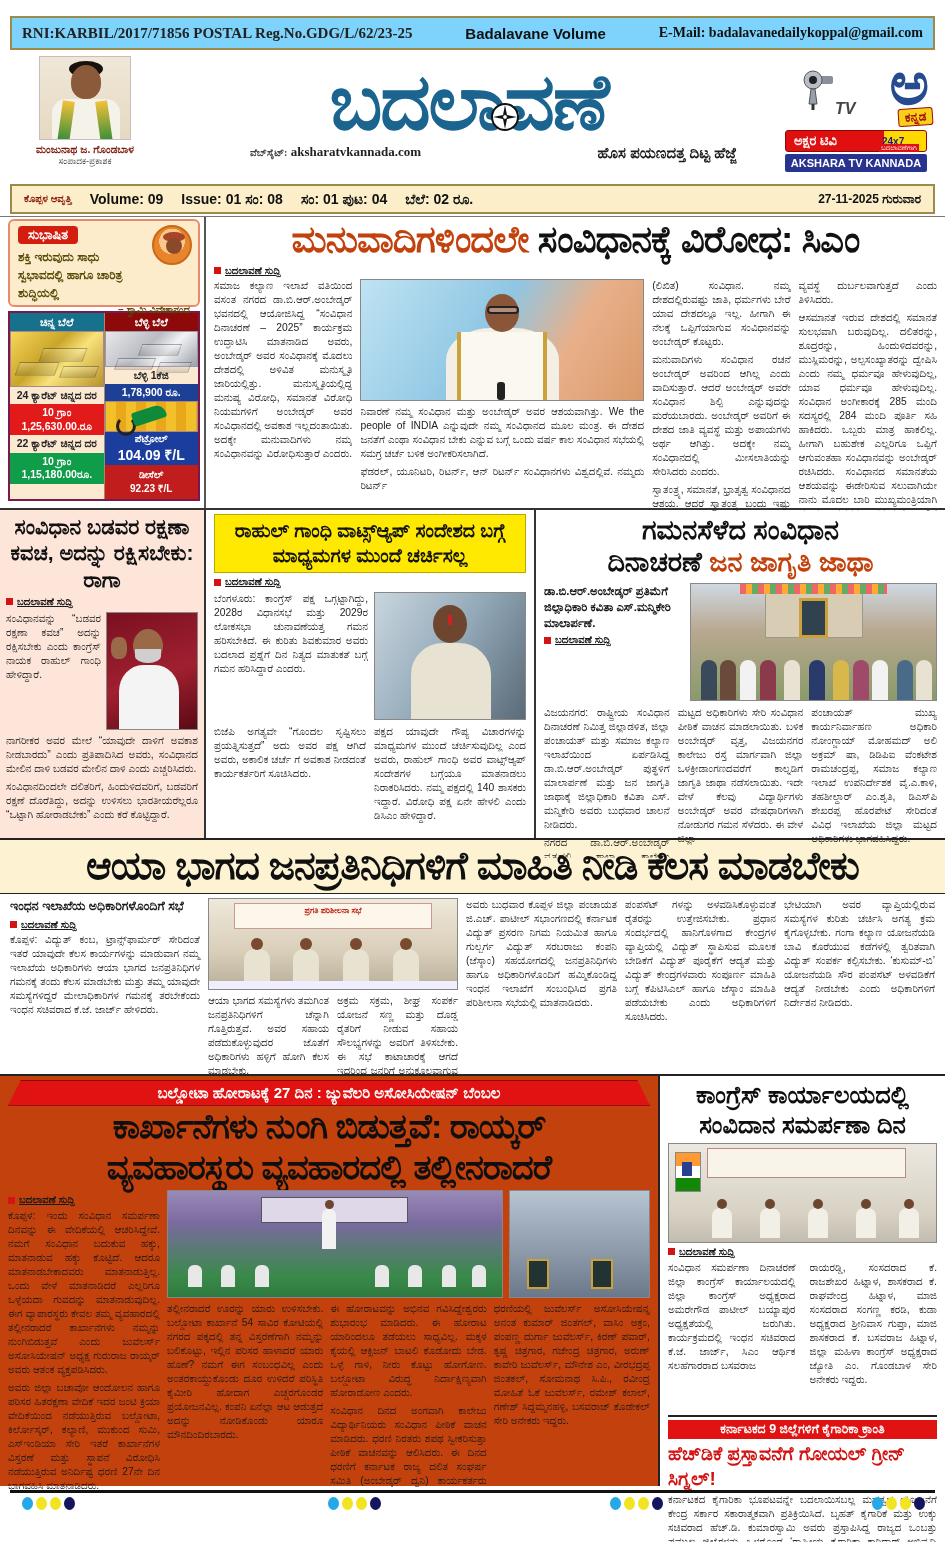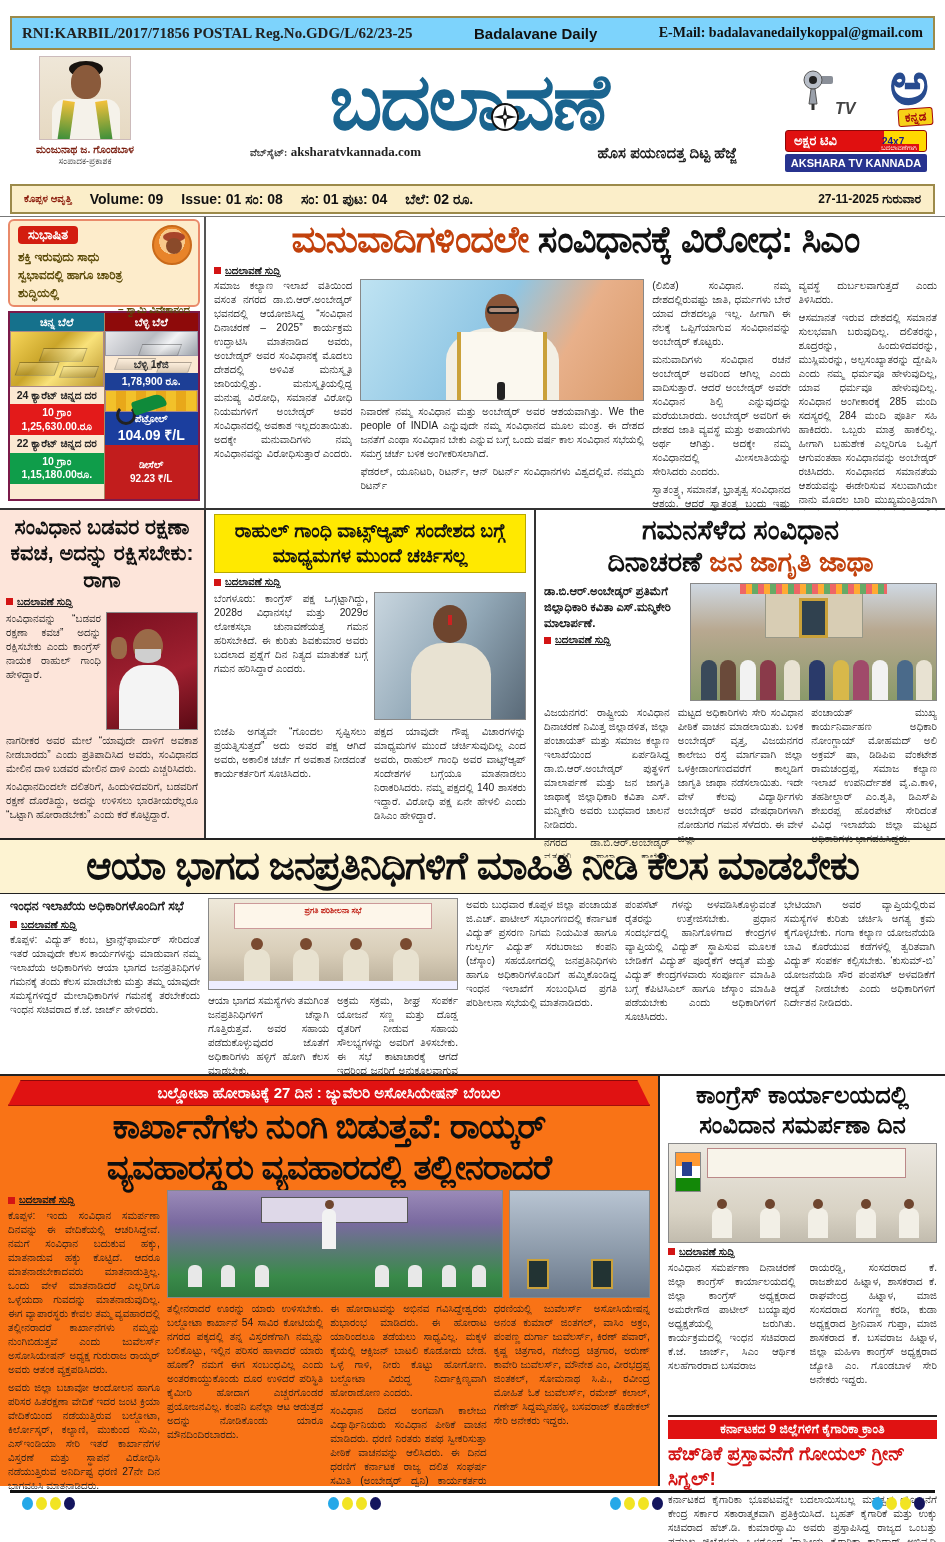--- a/index.html
+++ b/index.html
@@ -69,21 +69,21 @@
   .img-silver { height:48px; background:linear-gradient(135deg,#e9e9ec 0%,#b9bcc2 45%,#f2f3f5 65%,#9aa0a8 100%); position:relative; border:1px solid #99a; }
   .p-lbl { font-size:10.5px; font-weight:bold; color:#222; text-align:center; padding:2px 0; line-height:1.25; }
   .p-red { background:#e31a1a; color:#fff; text-align:center; font-size:10.5px; font-weight:bold; padding:2px 0; line-height:1.3; }
   .p-green { background:#0f9d4a; color:#fff; text-align:center; font-size:10.5px; font-weight:bold; padding:2px 0; line-height:1.3; }
   .p-blue { background:#1d3f96; color:#fff; text-align:center; font-size:10.5px; font-weight:bold; padding:2px 0; }
   .img-fuel { height:42px; background:repeating-linear-gradient(90deg,#f2c12a 0 10px,#e8a81a 10px 20px); position:relative; border:1px solid #a88; }
   .img-fuel .nozzle { position:absolute; left:26px; top:6px; width:34px; height:14px; background:#0f8a3a; border-radius:3px 10px 3px 3px; transform:rotate(-18deg); }
   .img-fuel .hose { position:absolute; left:10px; top:14px; width:20px; height:20px; border:3px solid #222; border-radius:50%; border-top-color:transparent; }
   .p-petrol { background:#1b3e9e; color:#fff; text-align:center; font-size:10px; font-weight:bold; padding:1px 0; }
   .p-petrol .big { font-size:14px; }
-  .p-diesel { background:#c21d1d; color:#fff; text-align:center; font-size:10px; font-weight:bold; padding:14px 0; }
+  .p-diesel { background:#c21d1d; color:#fff; text-align:center; font-size:10px; font-weight:bold; padding:4px 0; }
 
   .lead { flex:1; border-left:2px solid #555; padding:2px 8px 0; }
   .h-lead { font-size:37px; font-weight:bold; text-align:center; line-height:1.15; letter-spacing:-1px; color:#111; }
   .red { color:#c2410c; }
   .byline { display:flex; align-items:center; gap:4px; margin:3px 0 2px; }
   .byline .sq { width:7px; height:7px; background:#d31414; display:inline-block; }
   .byline .bt { font-size:10px; font-weight:bold; text-decoration:underline; color:#1a1a1a; }
   .lead-cols { display:flex; gap:8px; height:232px; overflow:hidden; }
   .kn { font-size:10.3px; line-height:1.36; text-align:justify; color:#1b1b1b; }
   .kn p { margin-bottom:4px; }
@@ -145,21 +145,21 @@
   .ph-meet .ban { position:absolute; left:10%; top:4px; width:80%; height:26px; background:#fdf6ea; border:1px solid #c99; }
   .ph-meet .ban b { display:block; text-align:center; font-size:8px; color:#c2251a; line-height:13px; }
   .ph-meet .man { position:absolute; bottom:6px; width:26px; height:34px; border-radius:10px 10px 0 0; background:#e8e2d0; }
   .ph-meet .man::after { content:""; position:absolute; left:7px; top:-11px; width:12px; height:12px; border-radius:50%; background:#7a4a30; }
   .ph-meet .tbl { position:absolute; bottom:0; left:0; right:0; height:8px; background:#eef; }
   .energy .etxt2 { display:flex; gap:8px; margin-top:4px; height:80px; overflow:hidden; }
   .energy .ecol { flex:1; overflow:hidden; }
 
   
   .row3 { display:flex; height:412px; border-top:2px solid #222; }
-  .balldota { width:660px; background:#f97316; border-right:2px solid #222; padding:4px 8px; }
+  .balldota { width:660px; background:#c2410c; border-right:2px solid #222; padding:4px 8px; }
   .strap { background:#e01212; border:1px solid #8c0808; color:#fff; font-size:15px; font-weight:bold; text-align:center; padding:3px 0; clip-path:polygon(2% 0,98% 0,100% 100%,0 100%); }
   .h-ball { font-size:34px; font-weight:bold; text-align:center; line-height:1.2; letter-spacing:-1px; color:#0f0f0f; }
   .ball-body { display:flex; gap:7px; margin-top:3px; }
   .ball-c1 { width:152px; flex:none; height:300px; overflow:hidden; }
   .ball-right { flex:1; }
   .ball-photos { display:flex; gap:6px; }
   .ph-protest { flex:2.4; height:108px; background:linear-gradient(180deg,#9a8ab8 0%,#7a6aa0 30%,#3a8a4a 80%,#2f7a3f 100%); }
   .ph-protest .bann { position:absolute; left:28%; top:6px; width:44%; height:26px; background:#ded8e8; border:1px solid #555; }
   .ph-protest .spk { position:absolute; left:46%; top:18px; width:14px; height:40px; border-radius:6px 6px 0 0; background:#f2f2f2; }
   .ph-protest .spk::after { content:""; position:absolute; left:3px; top:-9px; width:9px; height:9px; border-radius:50%; background:#6e452e; }
@@ -190,21 +190,21 @@
   .dot { width:11px; height:13px; border-radius:50%; }
   .d-blue { background:#25a8e8; } .d-yel { background:#f2e423; } .d-navy { background:#14155e; }
 </style>
 </head>
 <body>
 
 <div class="page">
 
   <div class="topbar">
     <span class="rni">RNI:KARBIL/2017/71856   POSTAL Reg.No.GDG/L/62/23-25</span>
-    <span class="daily">Badalavane Daily</span>
+    <span class="daily">Badalavane Volume</span>
     <span class="email">E-Mail: badalavanedailykoppal@gmail.com</span>
   </div>
 
   <div class="masthead">
     <div class="ed-box">
       <div class="ed-photo">
         <div class="body"></div>
         <div class="sashL"></div>
         <div class="sashR"></div>
         <div class="hair"></div>
@@ -426,21 +426,21 @@
             <i style="left:84%;background:#4a6a8a;"></i>
               <i style="left:92%;background:#e8e2d2;"></i>
           </div>
         </div>
       </div>
       <div class="jatha-cols">
         <div class="kn" style="flex:1;overflow:hidden;">
           <p>ವಿಜಯನಗರ: ರಾಷ್ಟ್ರೀಯ ಸಂವಿಧಾನ ದಿನಾಚರಣೆ ನಿಮಿತ್ತ ಜಿಲ್ಲಾಡಳಿತ, ಜಿಲ್ಲಾ ಪಂಚಾಯತ್ ಮತ್ತು ಸಮಾಜ ಕಲ್ಯಾಣ ಇಲಾಖೆಯಿಂದ ಏರ್ಪಡಿಸಿದ್ದ ಡಾ.ಬಿ.ಆರ್.ಅಂಬೇಡ್ಕರ್ ಪುತ್ಥಳಿಗೆ ಮಾಲಾರ್ಪಣೆ ಮತ್ತು ಜನ ಜಾಗೃತಿ ಜಾಥಾಕ್ಕೆ ಜಿಲ್ಲಾಧಿಕಾರಿ ಕವಿತಾ ಎಸ್. ಮನ್ಮಿಕೇರಿ ಅವರು ಬುಧವಾರ ಚಾಲನೆ ನೀಡಿದರು.</p>
           <p>ನಗರದ ಡಾ.ಬಿ.ಆರ್.ಅಂಬೇಡ್ಕರ್ ವೃತ್ತದಲ್ಲಿ ಶಾಲಾ, ಕಾಲೇಜು ವಿದ್ಯಾರ್ಥಿಗಳು, ಆಶಾ ಕಾರ್ಯಕರ್ತೆಯರು ಹಾಗೂ ವಿವಿಧ ಇಲಾಖೆಗಳ ಜಿಲ್ಲಾ</p>
         </div>
-        <div class="kn" style="flex:1;overflow:hidden;font-family:Liberation Serif, serif;">
+        <div class="kn" style="flex:1;overflow:hidden;">
           <p>ಮಟ್ಟದ ಅಧಿಕಾರಿಗಳು ಸೇರಿ ಸಂವಿಧಾನ ಪೀಠಿಕೆ ವಾಚನ ಮಾಡಲಾಯಿತು. ಬಳಿಕ ಅಂಬೇಡ್ಕರ್ ವೃತ್ತ, ವಿಜಯನಗರ ಕಾಲೇಜು ರಸ್ತೆ ಮಾರ್ಗವಾಗಿ ಜಿಲ್ಲಾ ಒಳಕ್ರೀಡಾಂಗಣದವರೆಗೆ ಕಾಲ್ನಡಿಗೆ ಜಾಗೃತಿ ಜಾಥಾ ನಡೆಸಲಾಯಿತು. ಇದೇ ವೇಳೆ ಕೆಲವು ವಿದ್ಯಾರ್ಥಿಗಳು ಅಂಬೇಡ್ಕರ್ ಅವರ ವೇಷಧಾರಿಗಳಾಗಿ ನೋಡುಗರ ಗಮನ ಸೆಳೆದರು. ಈ ವೇಳೆ ಜಿಲ್ಲಾ</p>
         </div>
         <div class="kn" style="flex:1;overflow:hidden;">
           <p>ಪಂಚಾಯತ್ ಮುಖ್ಯ ಕಾರ್ಯನಿರ್ವಾಹಣ ಅಧಿಕಾರಿ ನೋಂಗ್ಜಾಯ್ ಮೋಹಮದ್ ಅಲಿ ಅಕ್ರಮ್ ಷಾ, ಡಿಡಿಪಿಐ ವೆಂಕಟೇಶ ರಾಮಚಂದ್ರಪ್ಪ, ಸಮಾಜ ಕಲ್ಯಾಣ ಇಲಾಖೆ ಉಪನಿರ್ದೇಶಕ ವೈ.ಎ.ಕಾಳಿ, ತಹಶೀಲ್ದಾರ್ ಎಂ.ಶೃತಿ, ಡಿಎಸ್‌ಪಿ ಶೇಖರಪ್ಪ ಹೊರಪೇಟೆ ಸೇರಿದಂತೆ ವಿವಿಧ ಇಲಾಖೆಯ ಜಿಲ್ಲಾ ಮಟ್ಟದ ಅಧಿಕಾರಿಗಳು ಭಾಗವಹಿಸಿದ್ದರು.</p>
         </div>
       </div>
     </div>
   </div>
 
   <div class="banner">

